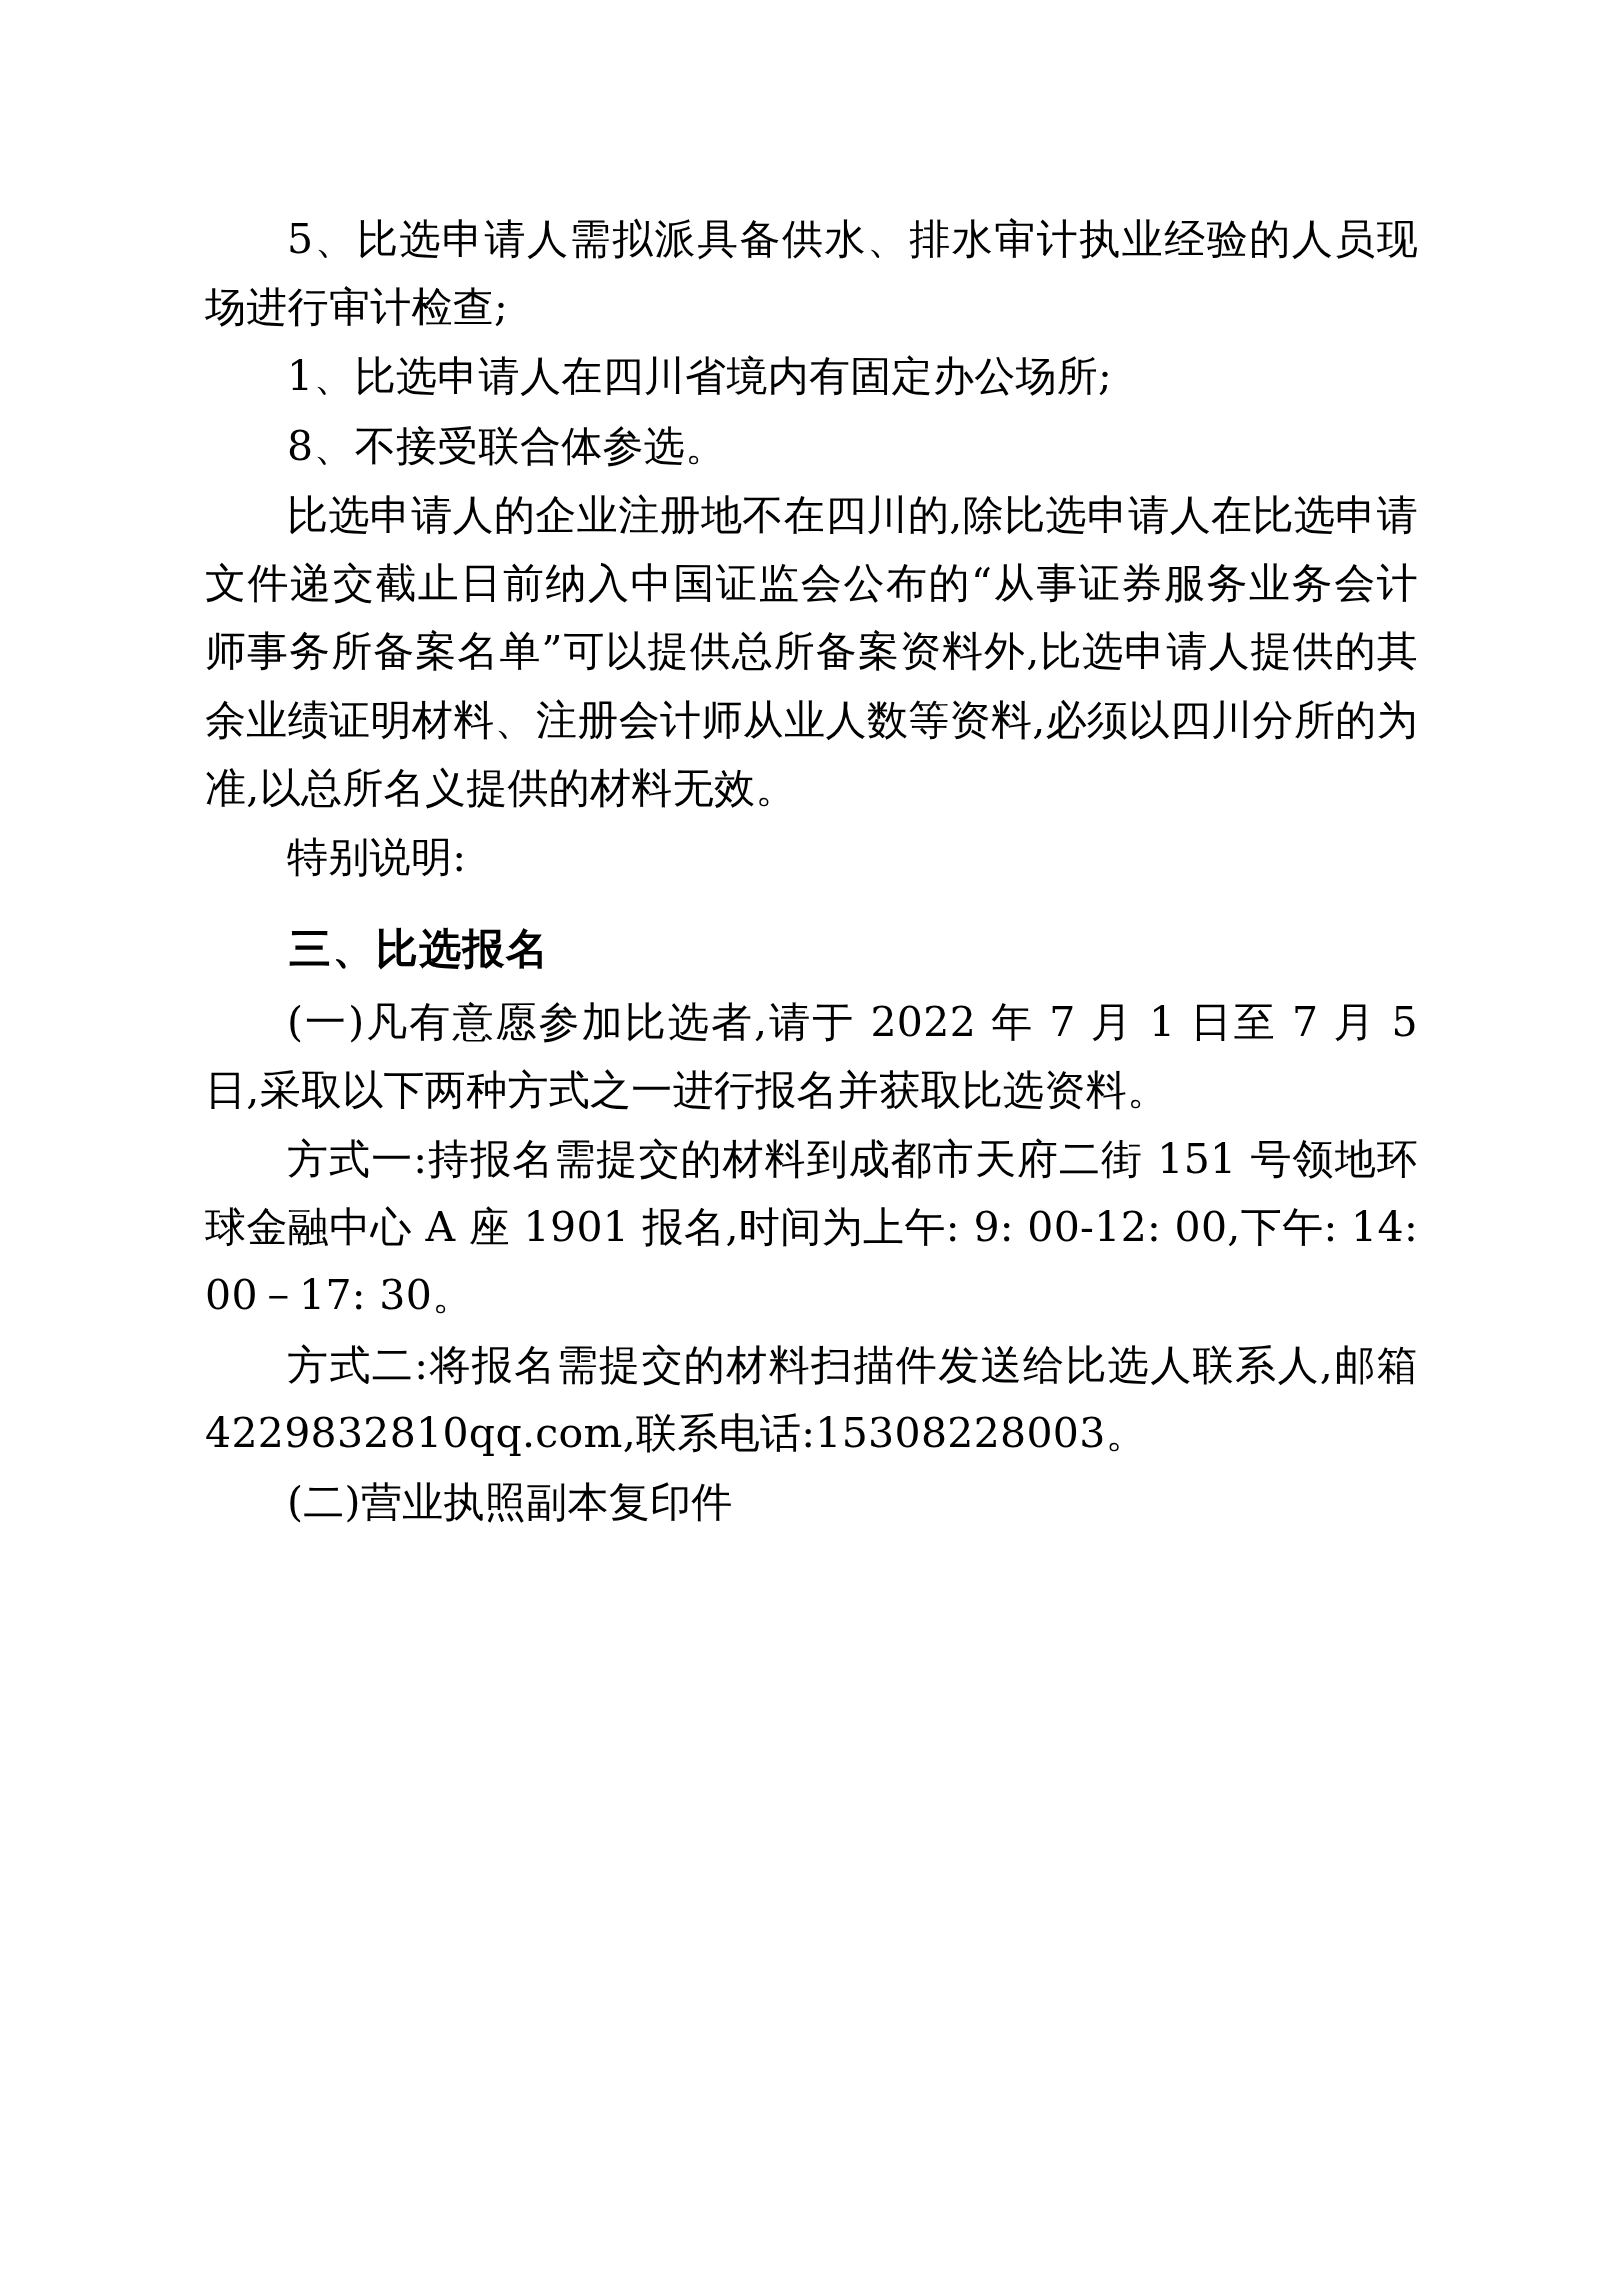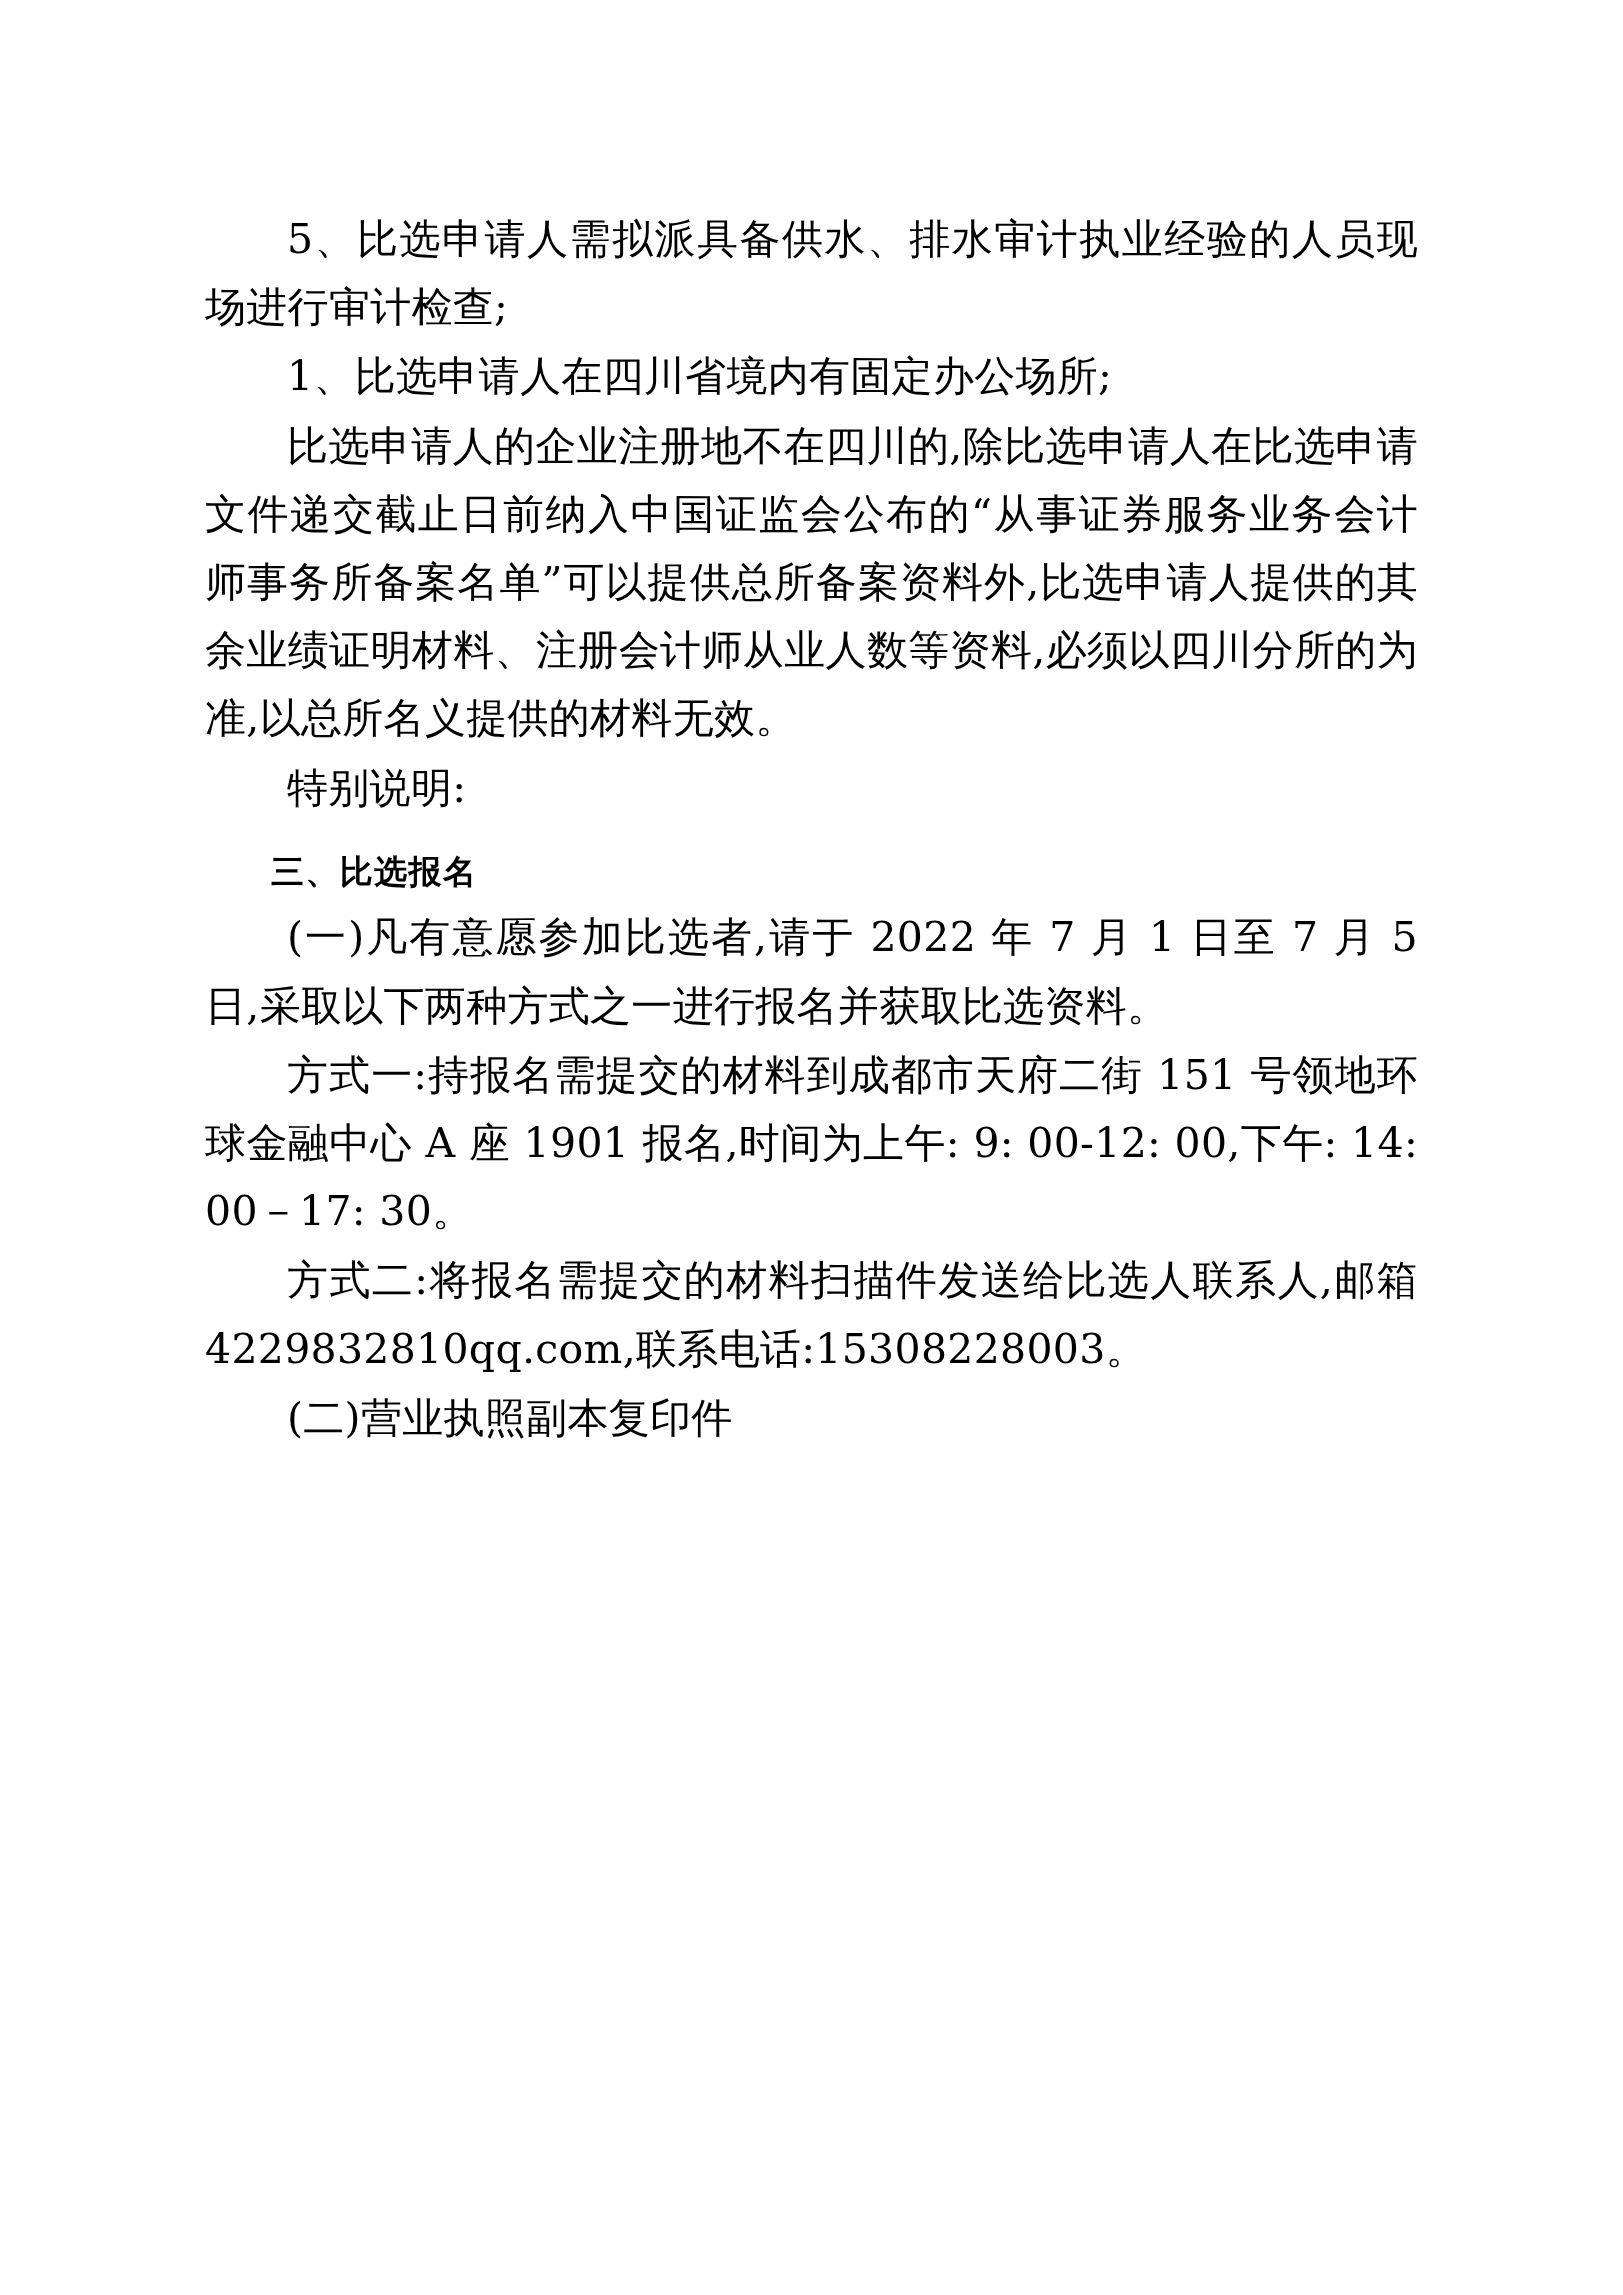--- a/index.html
+++ b/index.html
@@ -28,35 +28,36 @@
     letter-spacing: 0.3px;
     text-align: justify;
     text-justify: inter-ideograph;
   }
   p.para {
     margin: 0 0 1.4px 0;
     text-indent: 2em;
   }
   h2.heading {
     margin: 23px 0 4.1px 0;
-    font-size: 33px;
+    font-size: 42px;
     font-weight: bold;
     text-indent: 2em;
     letter-spacing: 1.4px;
     font-family: "DejaVu Sans", "Liberation Sans", sans-serif;
   }
 </style>
 </head>
 <body>
 
 <div class="page">
   <div class="doc-body">
 
     <p class="para">5、比选申请人需拟派具备供水、排水审计执业经验的人员现场进行审计检查;</p>
     <p class="para">1、比选申请人在四川省境内有固定办公场所;</p>
+    <p class="para">8、不接受联合体参选。</p>
     <p class="para">比选申请人的企业注册地不在四川的,除比选申请人在比选申请文件递交截止日前纳入中国证监会公布的“从事证券服务业务会计师事务所备案名单”可以提供总所备案资料外,比选申请人提供的其余业绩证明材料、注册会计师从业人数等资料,必须以四川分所的为准,以总所名义提供的材料无效。</p>
     <p class="para">特别说明:</p>
 
     <h2 class="heading">三、比选报名</h2>
 
     <p class="para">(一)凡有意愿参加比选者,请于 2022 年 7 月 1 日至 7 月 5 日,采取以下两种方式之一进行报名并获取比选资料。</p>
     <p class="para">方式一:持报名需提交的材料到成都市天府二街 151 号领地环球金融中心 A 座 1901 报名,时间为上午: 9: 00-12: 00,下午: 14: 00－17: 30。</p>
     <p class="para">方式二:将报名需提交的材料扫描件发送给比选人联系人,邮箱 4229832810qq.com,联系电话:15308228003。</p>
     <p class="para">(二)营业执照副本复印件</p>
 

